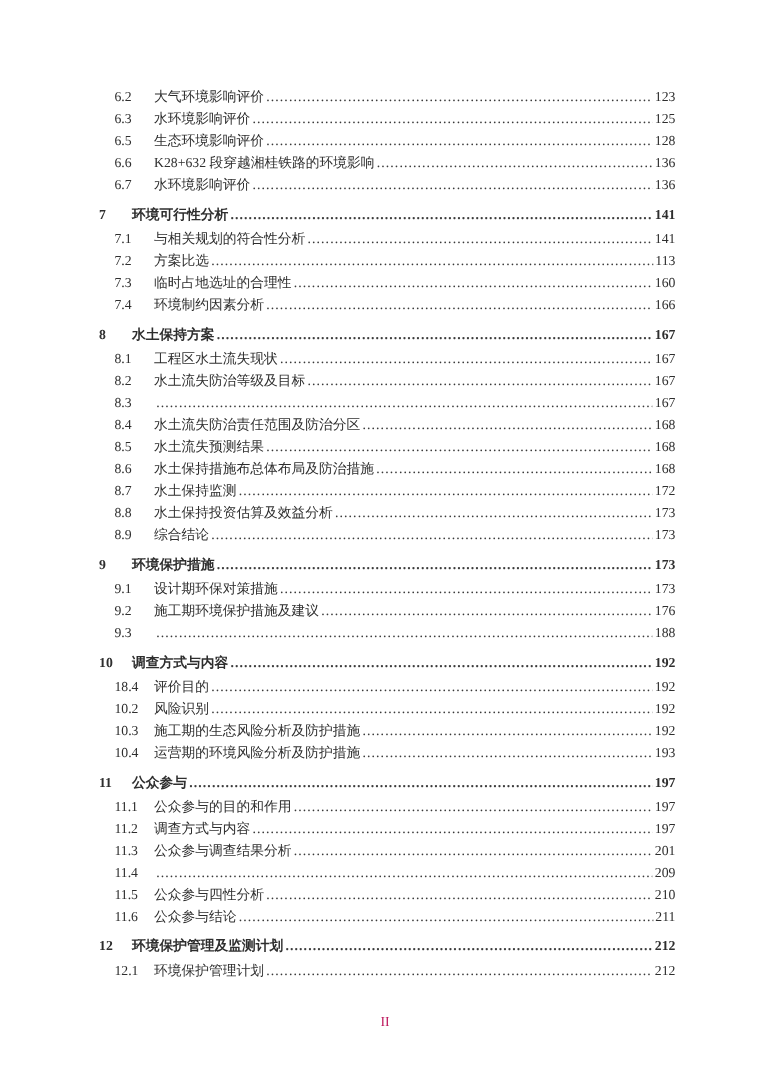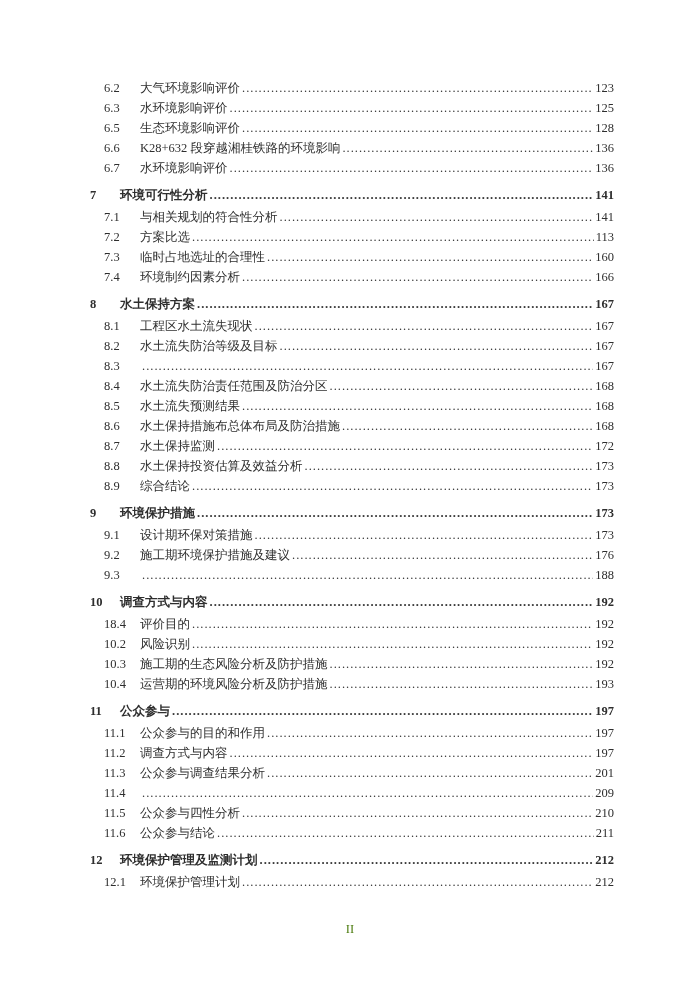--- a/index.html
+++ b/index.html
@@ -63,21 +63,21 @@
   .pagenum {
     flex: 0 0 auto;
   }
   .footer {
     position: absolute;
     left: 0;
     right: 0;
     top: 922px;
     text-align: center;
     font-size: 12.5px;
-    color: #4d7c0f;
+    color: #be185d;
   }
 </style>
 </head>
 <body>
 
 <div class="page">
   <div class="toc" id="toc">
       <div class="toc-row sub">
         <span class="num">6.2</span>
         <span class="title">大气环境影响评价</span>

